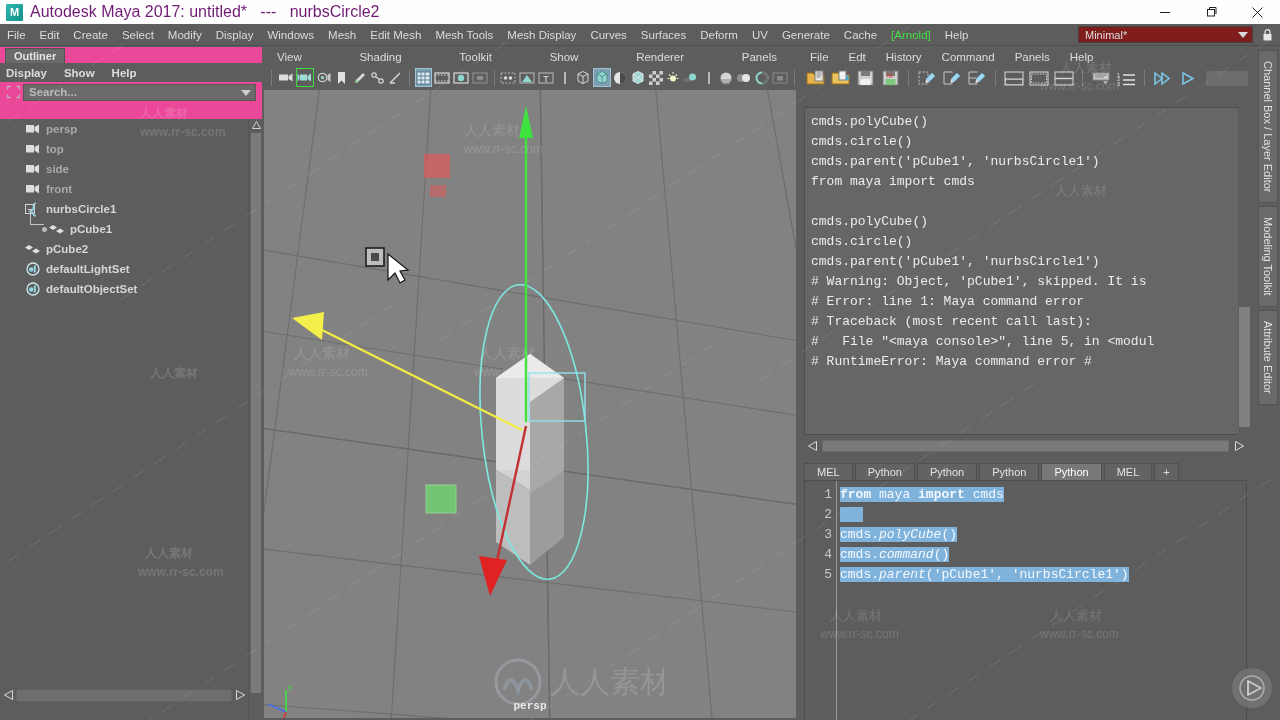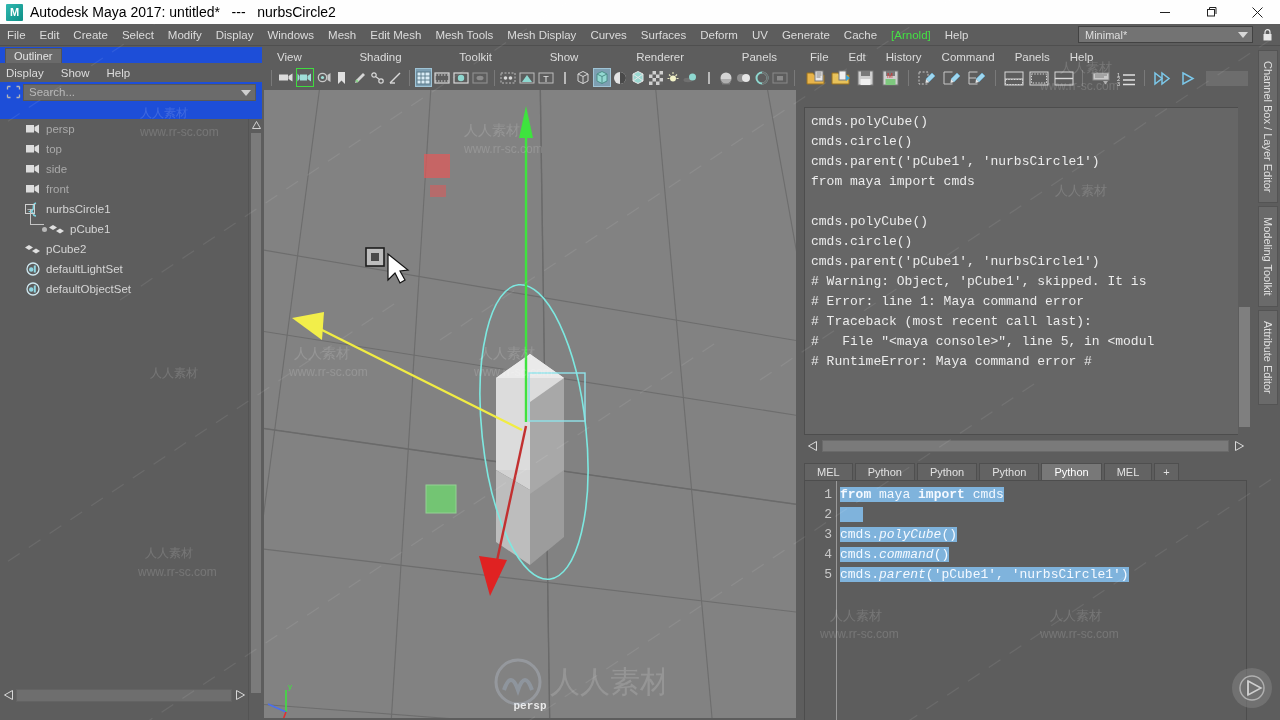--- a/index.html
+++ b/index.html
@@ -18,55 +18,56 @@
     position:absolute; top:0; left:0; width:1280px; height:24px;
     background:#fefefe; color:#1a1a1a;
     display:flex; align-items:center;
   }
   .tb-logo {
     width:17px;height:17px;margin-left:6px;margin-right:7px;
     background:linear-gradient(135deg,#2fb8b0,#0e8f86);
     color:#fff;font-size:11px;font-weight:bold;line-height:17px;text-align:center;
     border-radius:1px;
   }
-  .tb-title { font-size:14px; color:#000000; white-space:pre; }
+  .tb-title { font-size:16px; color:#701a75; white-space:pre; }
   .tb-ctrls { margin-left:auto; display:flex; height:24px; }
   .tb-btn { width:46px;height:24px;display:flex;align-items:center;justify-content:center;
             font-size:13px;color:#222; }
   .tb-btn svg { display:block; }
 
   
   .menubar {
     position:absolute; top:24px; left:0; width:1280px; height:22px;
     background:#5d5d5d; display:flex; align-items:center;
     border-bottom:1px solid #4f4f4f;
   }
   .menubar .mi {
     padding:0 7px; height:22px; line-height:22px; font-size:11.5px; color:#dcdcdc;
     white-space:nowrap;
   }
   .menubar .mi.arnold { color:#45e045; }
   .ws-wrap { margin-left:auto; display:flex; align-items:center; padding-right:4px; }
   .ws-label { font-size:11.5px; color:#dcdcdc; margin-right:6px; white-space:nowrap;margin-top:45px;}
   .ws-combo {
-    width:175px; height:17px; background:#737373; border:1px solid #424242;
+    width:175px; height:17px; background:#7f1d1d; border:1px solid #424242;
     display:flex; align-items:center; padding-left:6px; font-size:11px; color:#dedede;
     position:relative;
   }
   .ws-combo .arrow {
     position:absolute; right:4px; top:5px;
     width:0;height:0;border-left:5px solid transparent;border-right:5px solid transparent;
     border-top:6px solid #d8d8d8;
   }
   .lock-icon { width:18px; height:20px; margin-left:5px; display:flex;align-items:center;justify-content:center;}
 
   
   .outliner {
     position:absolute; left:0; top:47px; width:262px; height:673px;
-    background:#1d4ed8;
+    background:#ec4899;
+    font-weight:bold;
   }
   .panel-tab-row { height:16px; display:flex; align-items:flex-end; }
   .panel-tab {
     background:#6a6a6a; color:#e4e4e4; font-size:11px; padding:1px 8px 1px 8px;
     margin-left:5px; border:1px solid #545454; border-bottom:none;
   }
   .ol-menu { height:19px; display:flex; align-items:center; background:#5d5d5d; padding-left:6px; }
   .ol-menu .mi { padding:0 9px 0 0; font-size:11.5px; color:#dcdcdc; margin-right:8px; }
   .ol-search-row { height:20px; display:flex; align-items:center; padding:0 6px 0 4px; }
   .ol-sicon { width:19px;height:17px;display:flex;align-items:center;justify-content:center;}

